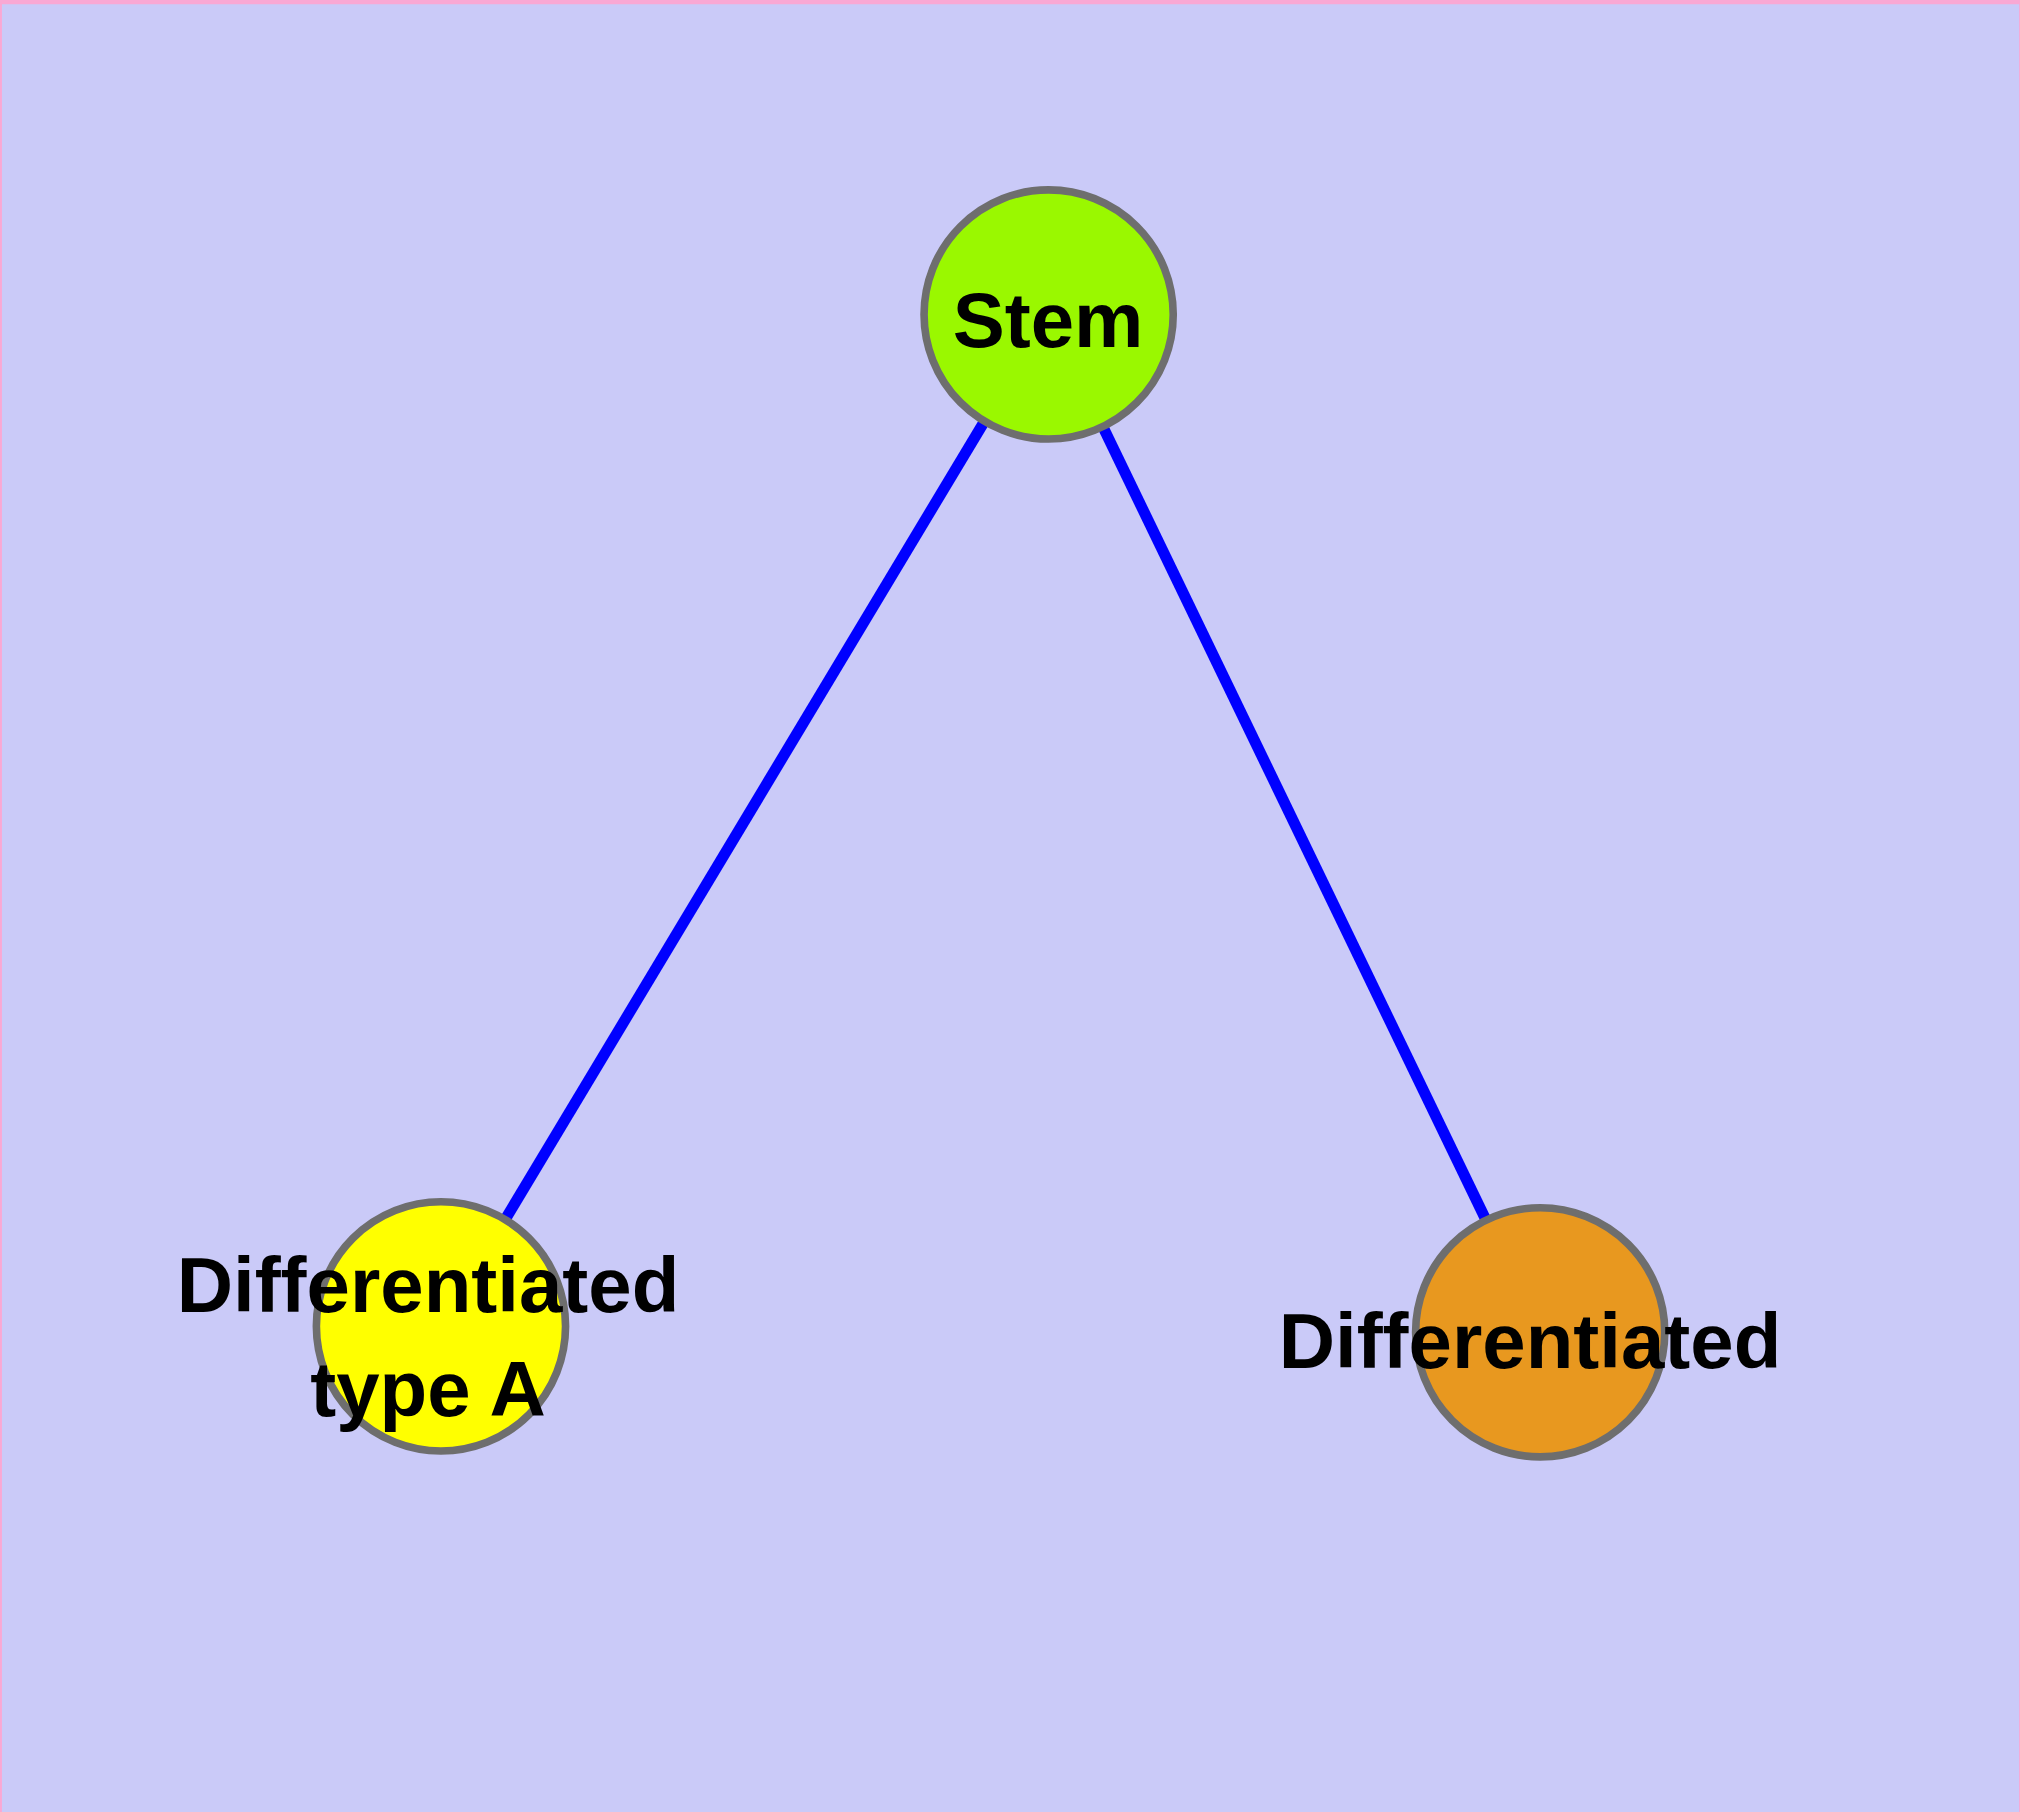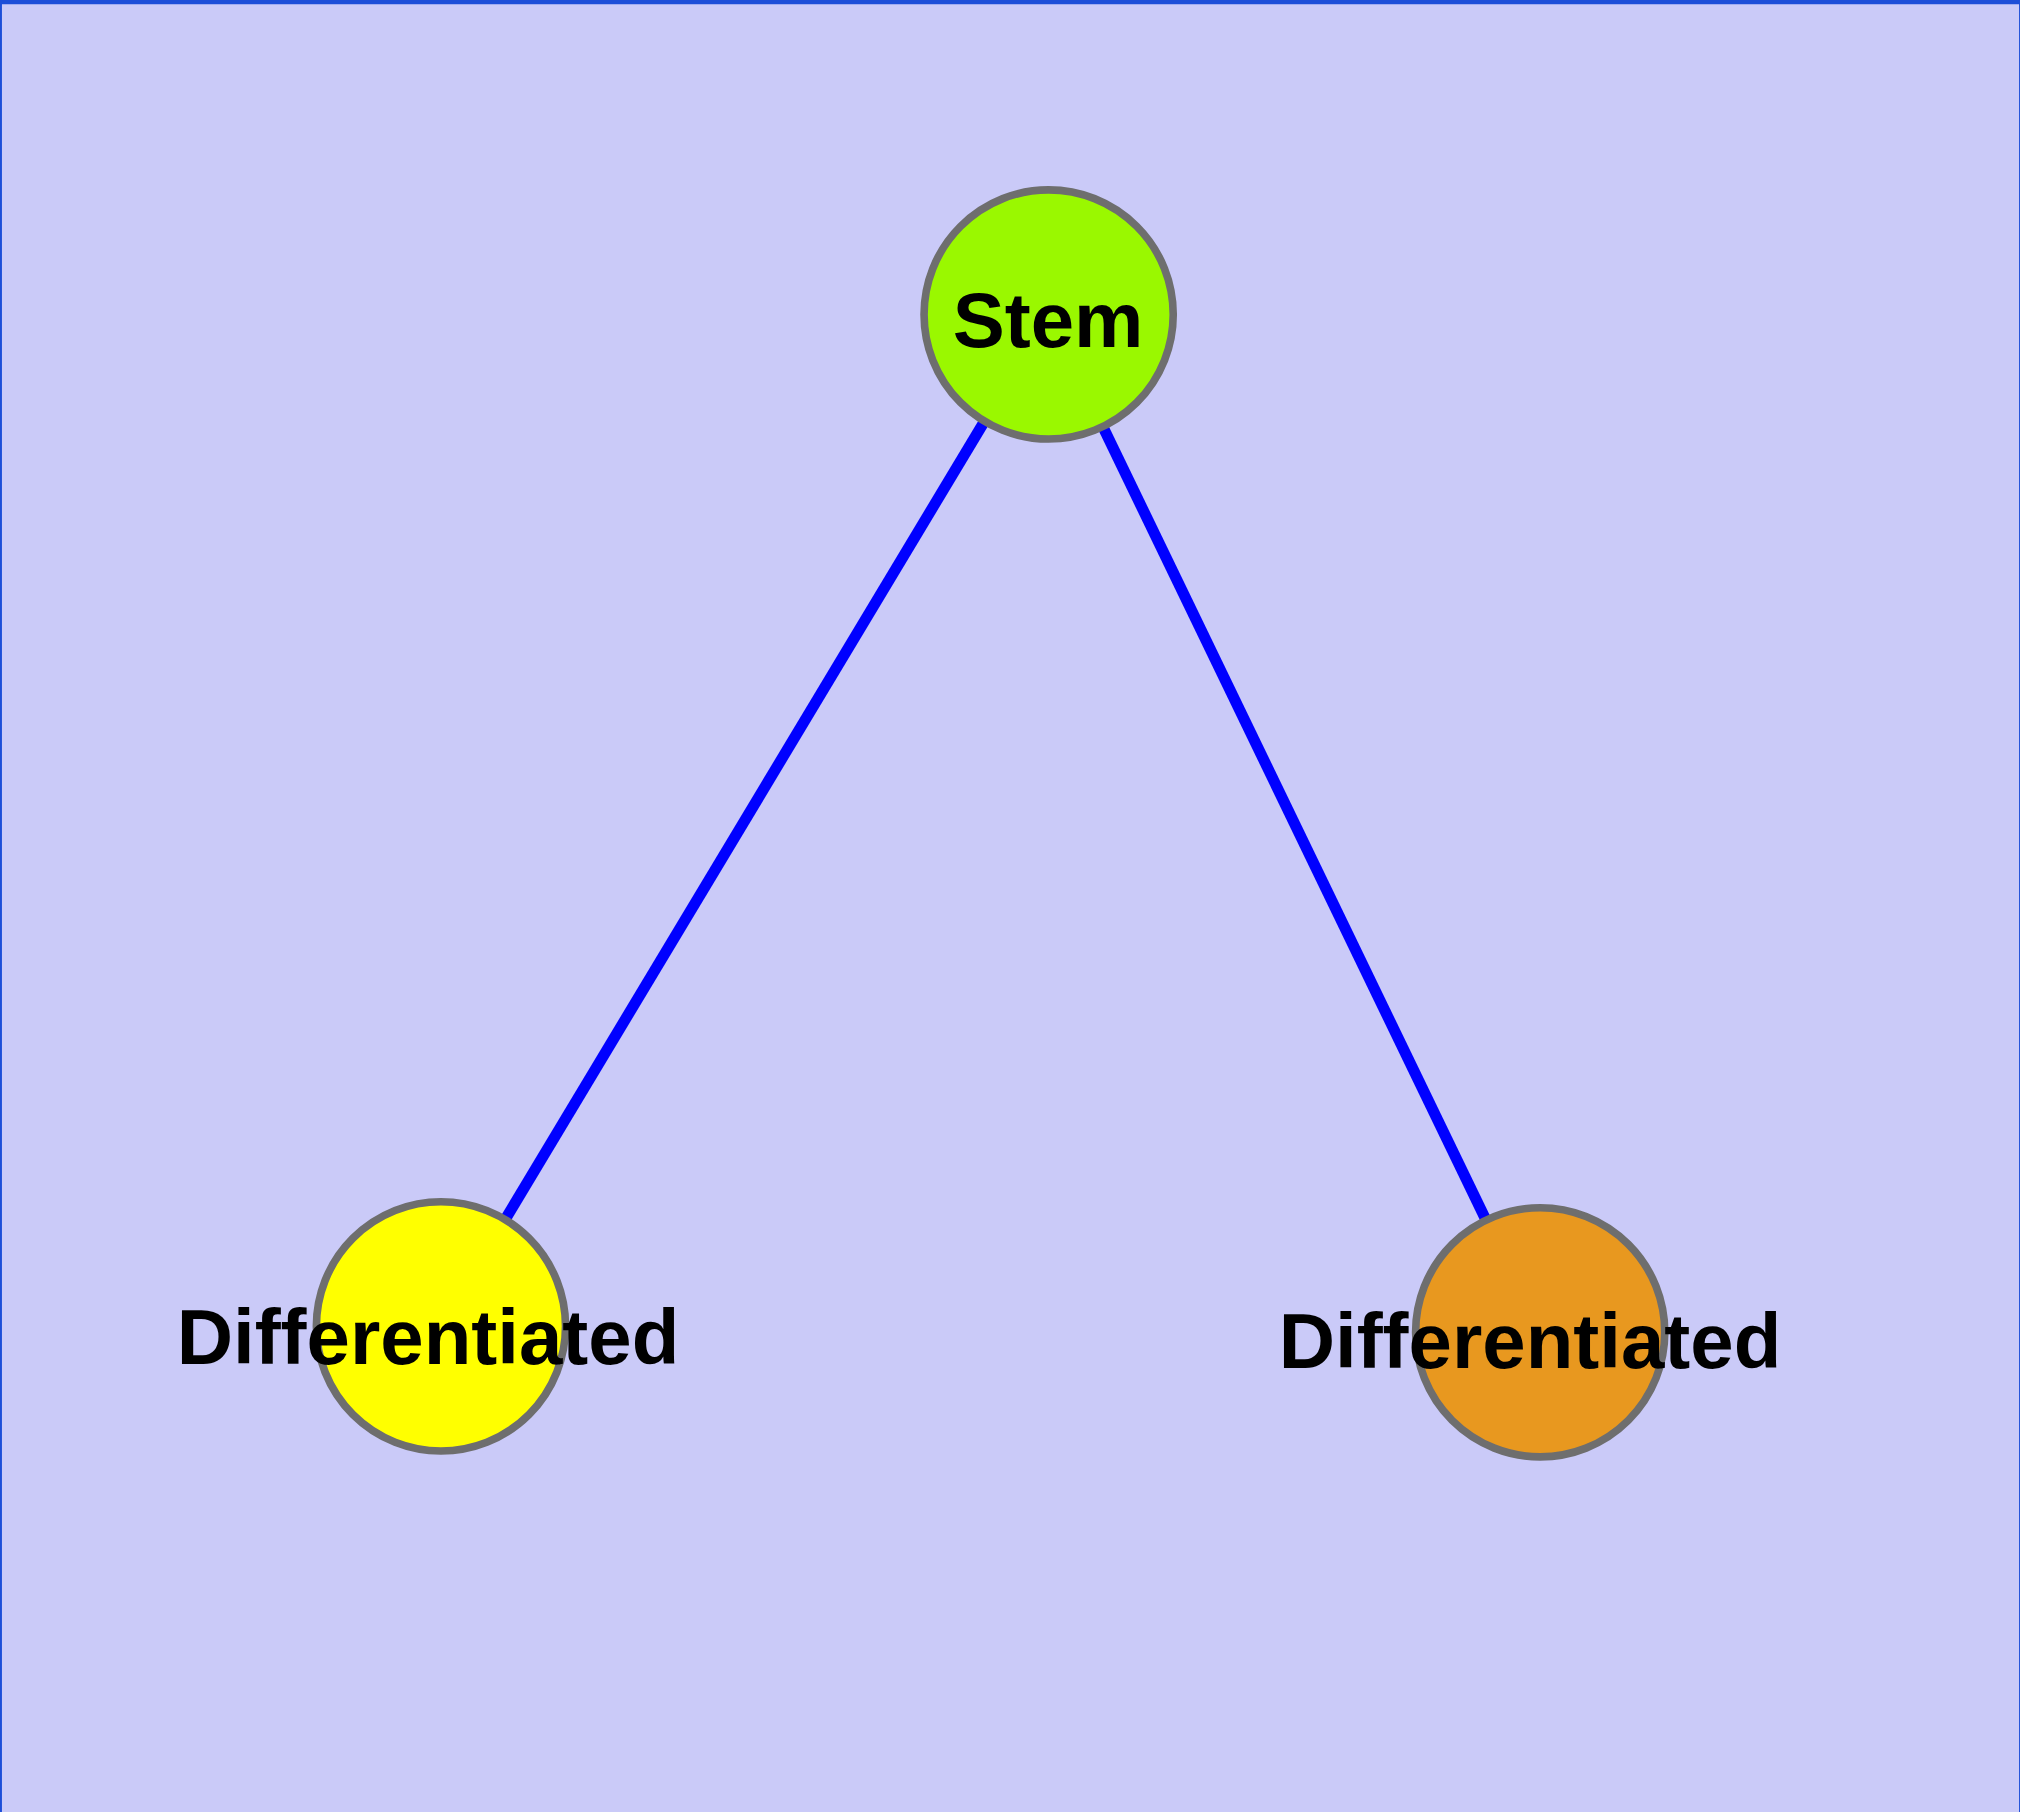--- a/index.html
+++ b/index.html
@@ -4,21 +4,21 @@
 <style>
   html, body {
     margin: 0;
     padding: 0;
     background: #ffffff;
   }
   .canvas {
     position: relative;
     width: 2021px;
     height: 1812px;
-    background: #1d4ed8;
+    background: #f9a8d4;
     overflow: hidden;
     font-family: "Liberation Sans", sans-serif;
   }
   .graph-layer {
     position: absolute;
     left: 0;
     top: 0;
     display: block;
   }
   .labels-layer {
@@ -64,20 +64,21 @@
   </svg>
 
   <div class="labels-layer">
 
     <div class="node-label" style="left:1048px; top:320px;">
       <span class="line">Stem</span>
     </div>
 
     <div class="node-label" style="left:428px; top:1337px;">
       <span class="line">Differentiated</span>
+      <span class="line">type A</span>
     </div>
 
     <div class="node-label" style="left:1530px; top:1341px;">
       <span class="line">Differentiated</span>
     </div>
 
   </div>
 </div>
 
 

